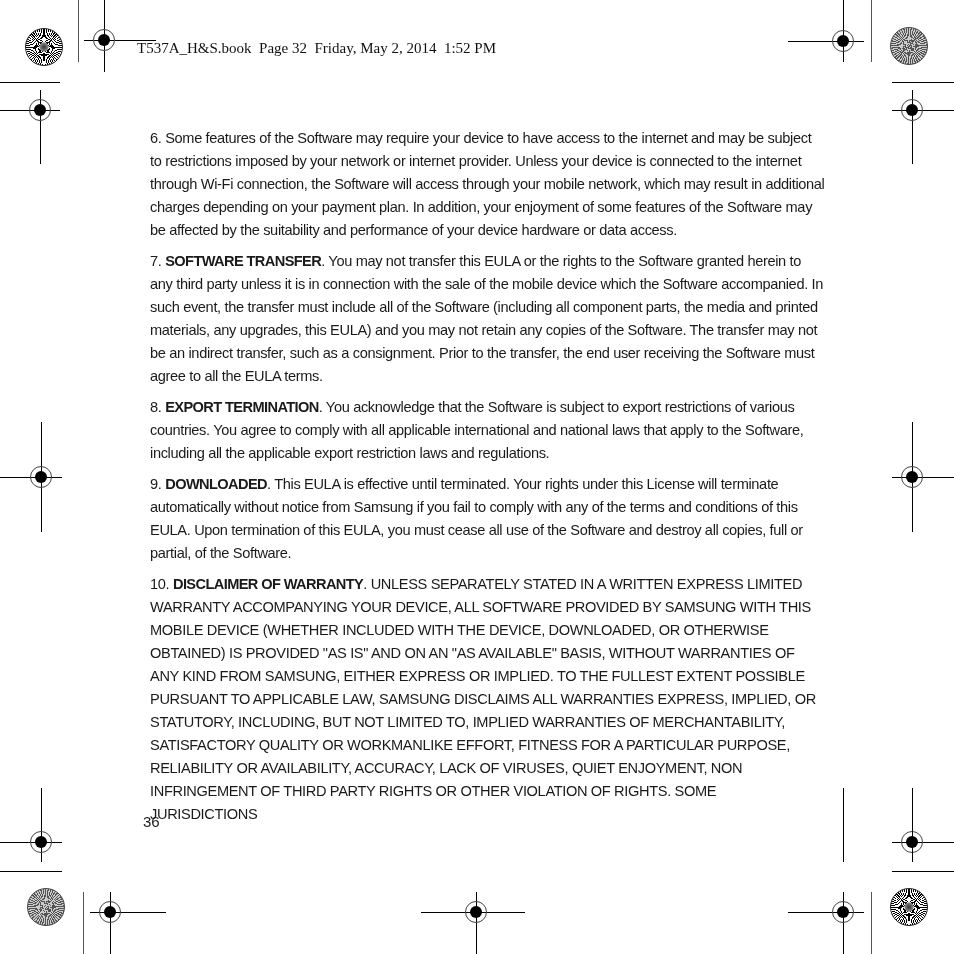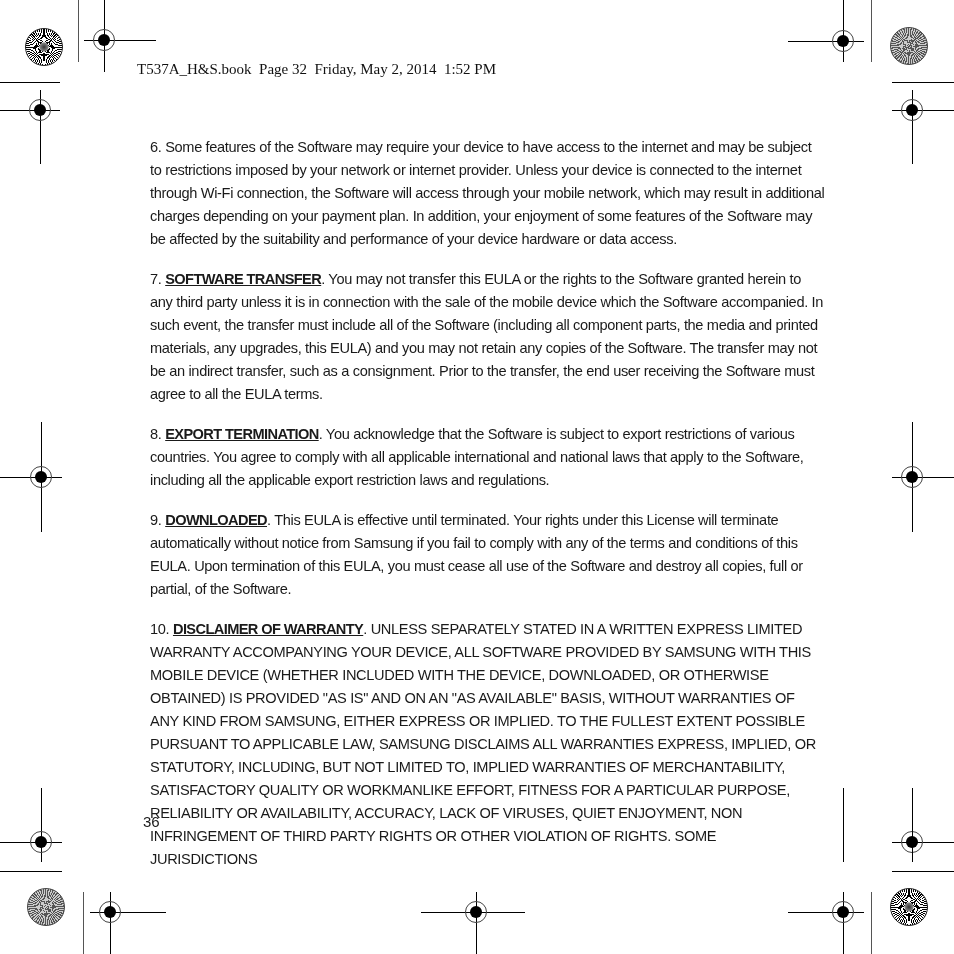--- a/index.html
+++ b/index.html
@@ -7,24 +7,24 @@
   .hline { position:absolute; height:1px; background:#000; }
   .vline { position:absolute; width:1px; background:#000; }
   .vgray { position:absolute; width:1px; background:#555; }
   .reg { position:absolute; width:22px; height:22px; margin:-11px 0 0 -11px; border:1px solid #444; border-radius:50%; box-sizing:border-box; }
   .reg::after { content:""; position:absolute; left:50%; top:50%; width:12px; height:12px; margin:-6px 0 0 -6px; background:#000; border-radius:50%; }
   .star { position:absolute; width:38px; height:38px; margin:-19px 0 0 -19px; border-radius:50%;
           background: repeating-conic-gradient(#000 0deg 3deg, #fff 3deg 7deg); border:1px solid #222; box-sizing:border-box; }
   .star::after { content:""; position:absolute; left:50%; top:50%; width:10px; height:10px; margin:-5px 0 0 -5px; border-radius:50%; background:radial-gradient(#333, #888 60%, transparent 70%); }
   .star-x { position:absolute; width:38px; height:38px; margin:-19px 0 0 -19px; border-radius:50%;
           background: repeating-conic-gradient(from 45deg, #555 0deg 4deg, #ccc 4deg 8deg); border:1px solid #444; box-sizing:border-box; }
-  .header { position:absolute; left:137px; top:40px; font-family:"Liberation Serif", serif; font-size:15px; color:#111; white-space:pre;margin-top:21px; }
+  .header { position:absolute; left:137px; top:40px; font-family:"Liberation Serif", serif; font-size:15px; color:#111; white-space:pre; }
   .content { position:absolute; left:150px; top:119px; width:676px; font-family:"Liberation Sans", sans-serif; font-size:14.6px; line-height:23px; letter-spacing:-0.35px; transform-origin:0 0; }
-  .content p { margin:17px 0 4px 0; }
-  .content b { font-weight:bold; letter-spacing:-0.6px;text-decoration:underline; }
+  .content p { margin:8px 0 4px 0; }
+  .content b { font-weight:bold; letter-spacing:-0.6px; }
   .pagenum { position:absolute; left:143px; top:813px; font-size:15px; font-family:"Liberation Sans", sans-serif; }
 </style>
 </head>
 <body>
 
 <div>
 
   <div class="star" style="left:44px;top:47px;"></div>
   <div class="vgray" style="left:78px;top:0;height:62px;"></div>
   <div class="vline" style="left:104px;top:0;height:72px;"></div>

